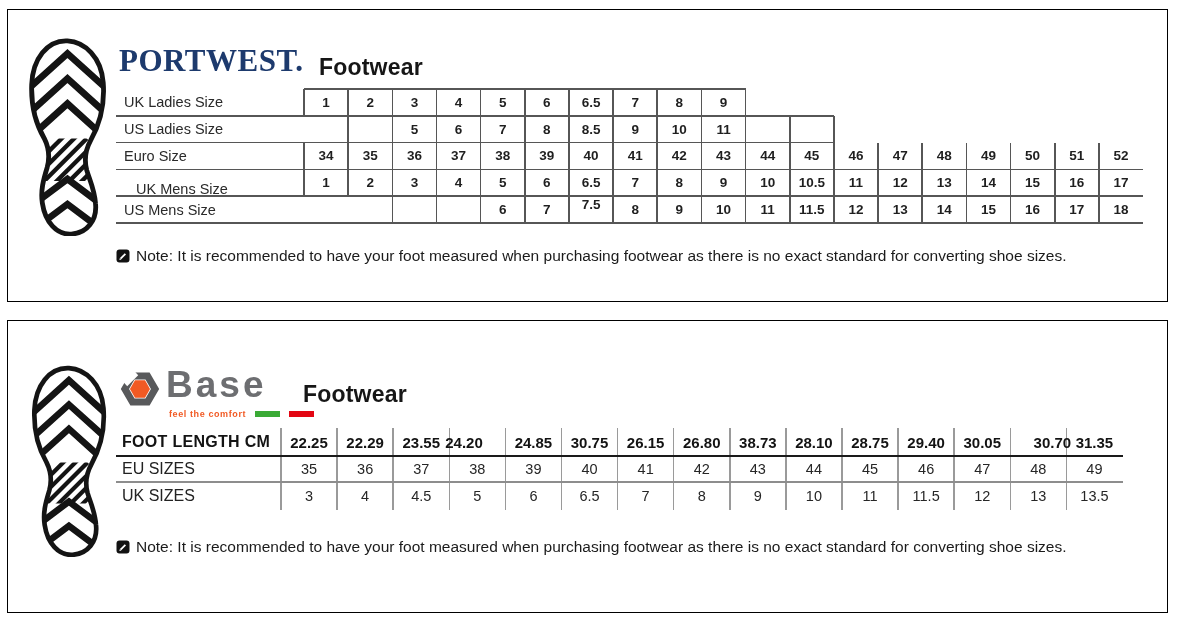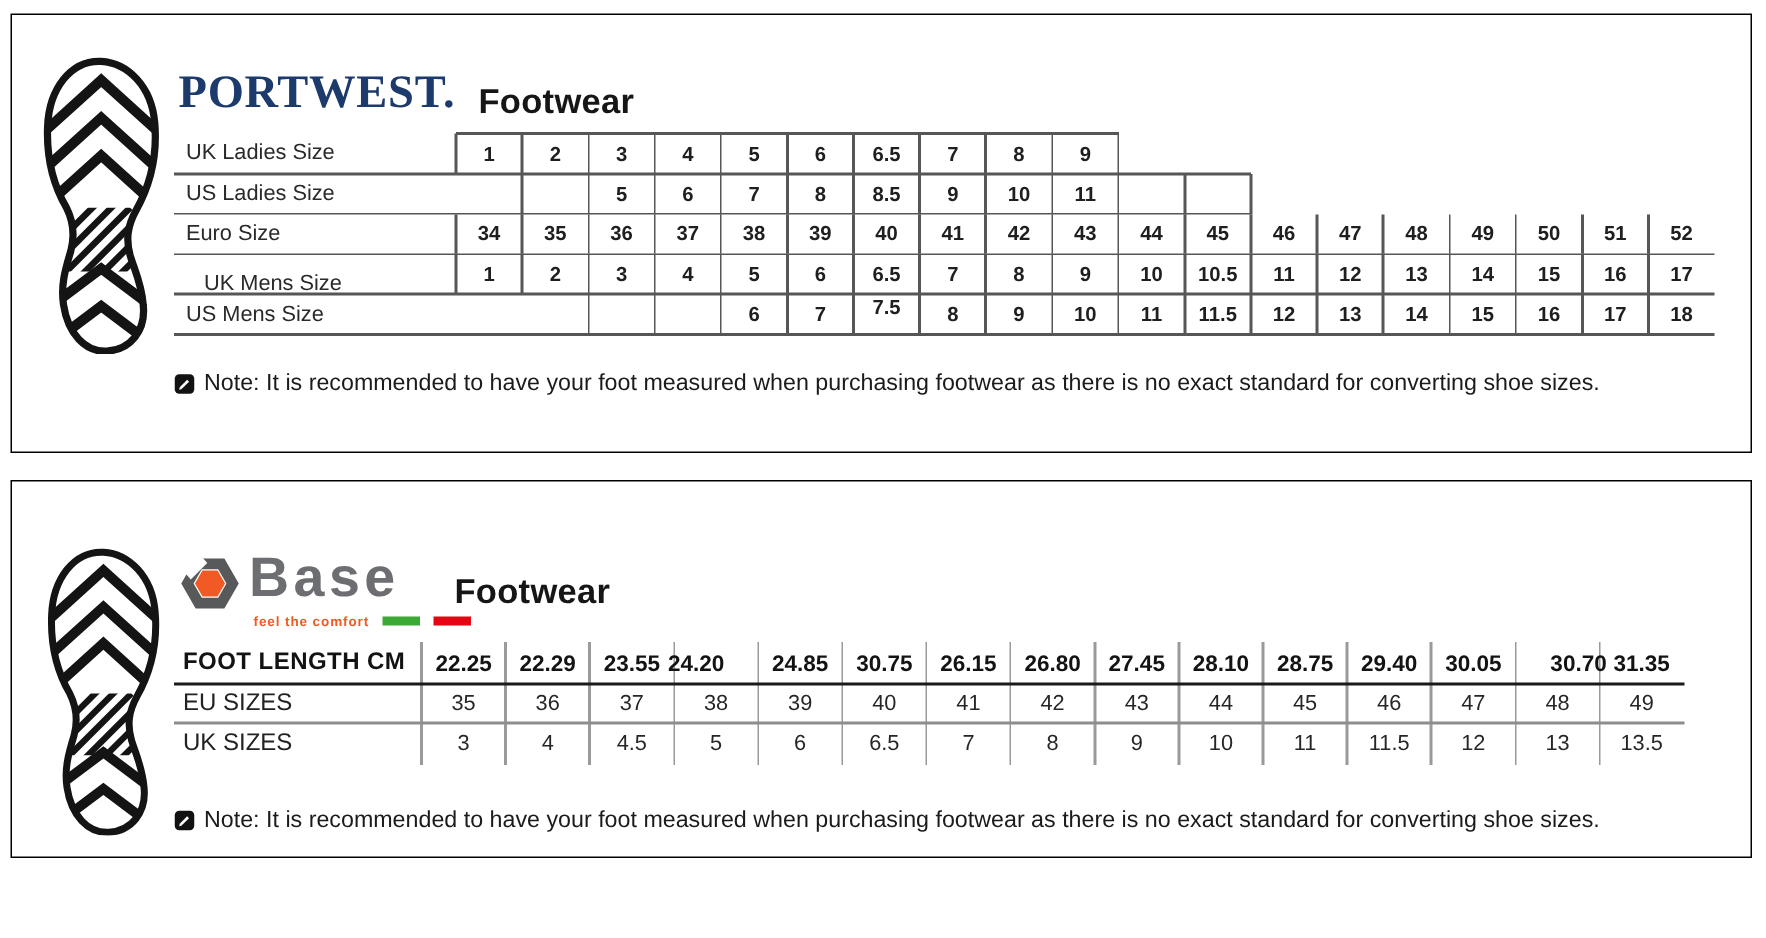--- a/index.html
+++ b/index.html
@@ -5,21 +5,21 @@
   html,body{margin:0;padding:0;}
   body{
     width:1177px;height:625px;position:relative;overflow:hidden;
     background:#ffffff;font-family:"Liberation Sans",sans-serif;
   }
   .panel{
     position:absolute;left:7px;width:1161px;background:#fff;
     border:1px solid #000000;box-sizing:border-box;
   }
   #panel-portwest{top:9px;height:293px;}
-  #panel-base{top:320px;height:252px;}
+  #panel-base{top:320px;height:293px;}
 
   .sole-svg{position:absolute;}
 
   .brand-portwest{
     position:absolute;left:111px;top:33px;
     font-family:"Liberation Serif",serif;font-weight:bold;
     font-size:31px;color:#1d3a6d;letter-spacing:0.5px;white-space:nowrap;
   }
   .footwear-title{
     position:absolute;font-weight:bold;font-size:23px;color:#161616;
@@ -329,21 +329,21 @@
       <div class="hl" style="left: 108px; top: 160px; width: 1006.5px; height: 2px; background: rgb(141, 141, 141);"></div>
       <div class="base-label hdr" style="left: 108px; top: 107px; width: 165px; height: 28px;">FOOT LENGTH CM</div>
       <div class="base-cell hdr" style="left: 273px; top: 107px; width: 56.1px; height: 28px;">22.25</div>
       <div class="base-cell hdr" style="left: 329.1px; top: 107px; width: 56.1px; height: 28px;">22.29</div>
       <div class="base-cell hdr" style="left: 385.2px; top: 107px; width: 56.1px; height: 28px;">23.55</div>
       <div class="base-cell hdr" style="left: 428px; top: 107px; width: 56.1px; height: 28px;">24.20</div>
       <div class="base-cell hdr" style="left: 497.4px; top: 107px; width: 56.1px; height: 28px;">24.85</div>
       <div class="base-cell hdr" style="left: 553.5px; top: 107px; width: 56.1px; height: 28px;">30.75</div>
       <div class="base-cell hdr" style="left: 609.6px; top: 107px; width: 56.1px; height: 28px;">26.15</div>
       <div class="base-cell hdr" style="left: 665.7px; top: 107px; width: 56.1px; height: 28px;">26.80</div>
-      <div class="base-cell hdr" style="left: 721.8px; top: 107px; width: 56.1px; height: 28px;">27.45</div>
+      <div class="base-cell hdr" style="left: 721.8px; top: 107px; width: 56.1px; height: 28px;">38.73</div>
       <div class="base-cell hdr" style="left: 777.9px; top: 107px; width: 56.1px; height: 28px;">28.10</div>
       <div class="base-cell hdr" style="left: 834px; top: 107px; width: 56.1px; height: 28px;">28.75</div>
       <div class="base-cell hdr" style="left: 890.1px; top: 107px; width: 56.1px; height: 28px;">29.40</div>
       <div class="base-cell hdr" style="left: 946.2px; top: 107px; width: 56.1px; height: 28px;">30.05</div>
       <div class="base-cell hdr" style="left: 1002.3px; top: 107px; width: 56.1px; height: 28px; padding-left: 28px;">30.70</div>
       <div class="base-cell hdr" style="left: 1058.4px; top: 107px; width: 56.1px; height: 28px;">31.35</div>
       <div class="base-label" style="left: 108px; top: 135px; width: 165px; height: 26px;">EU SIZES</div>
       <div class="base-cell" style="left: 273px; top: 135px; width: 56.1px; height: 26px;">35</div>
       <div class="base-cell" style="left: 329.1px; top: 135px; width: 56.1px; height: 26px;">36</div>
       <div class="base-cell" style="left: 385.2px; top: 135px; width: 56.1px; height: 26px;">37</div>

